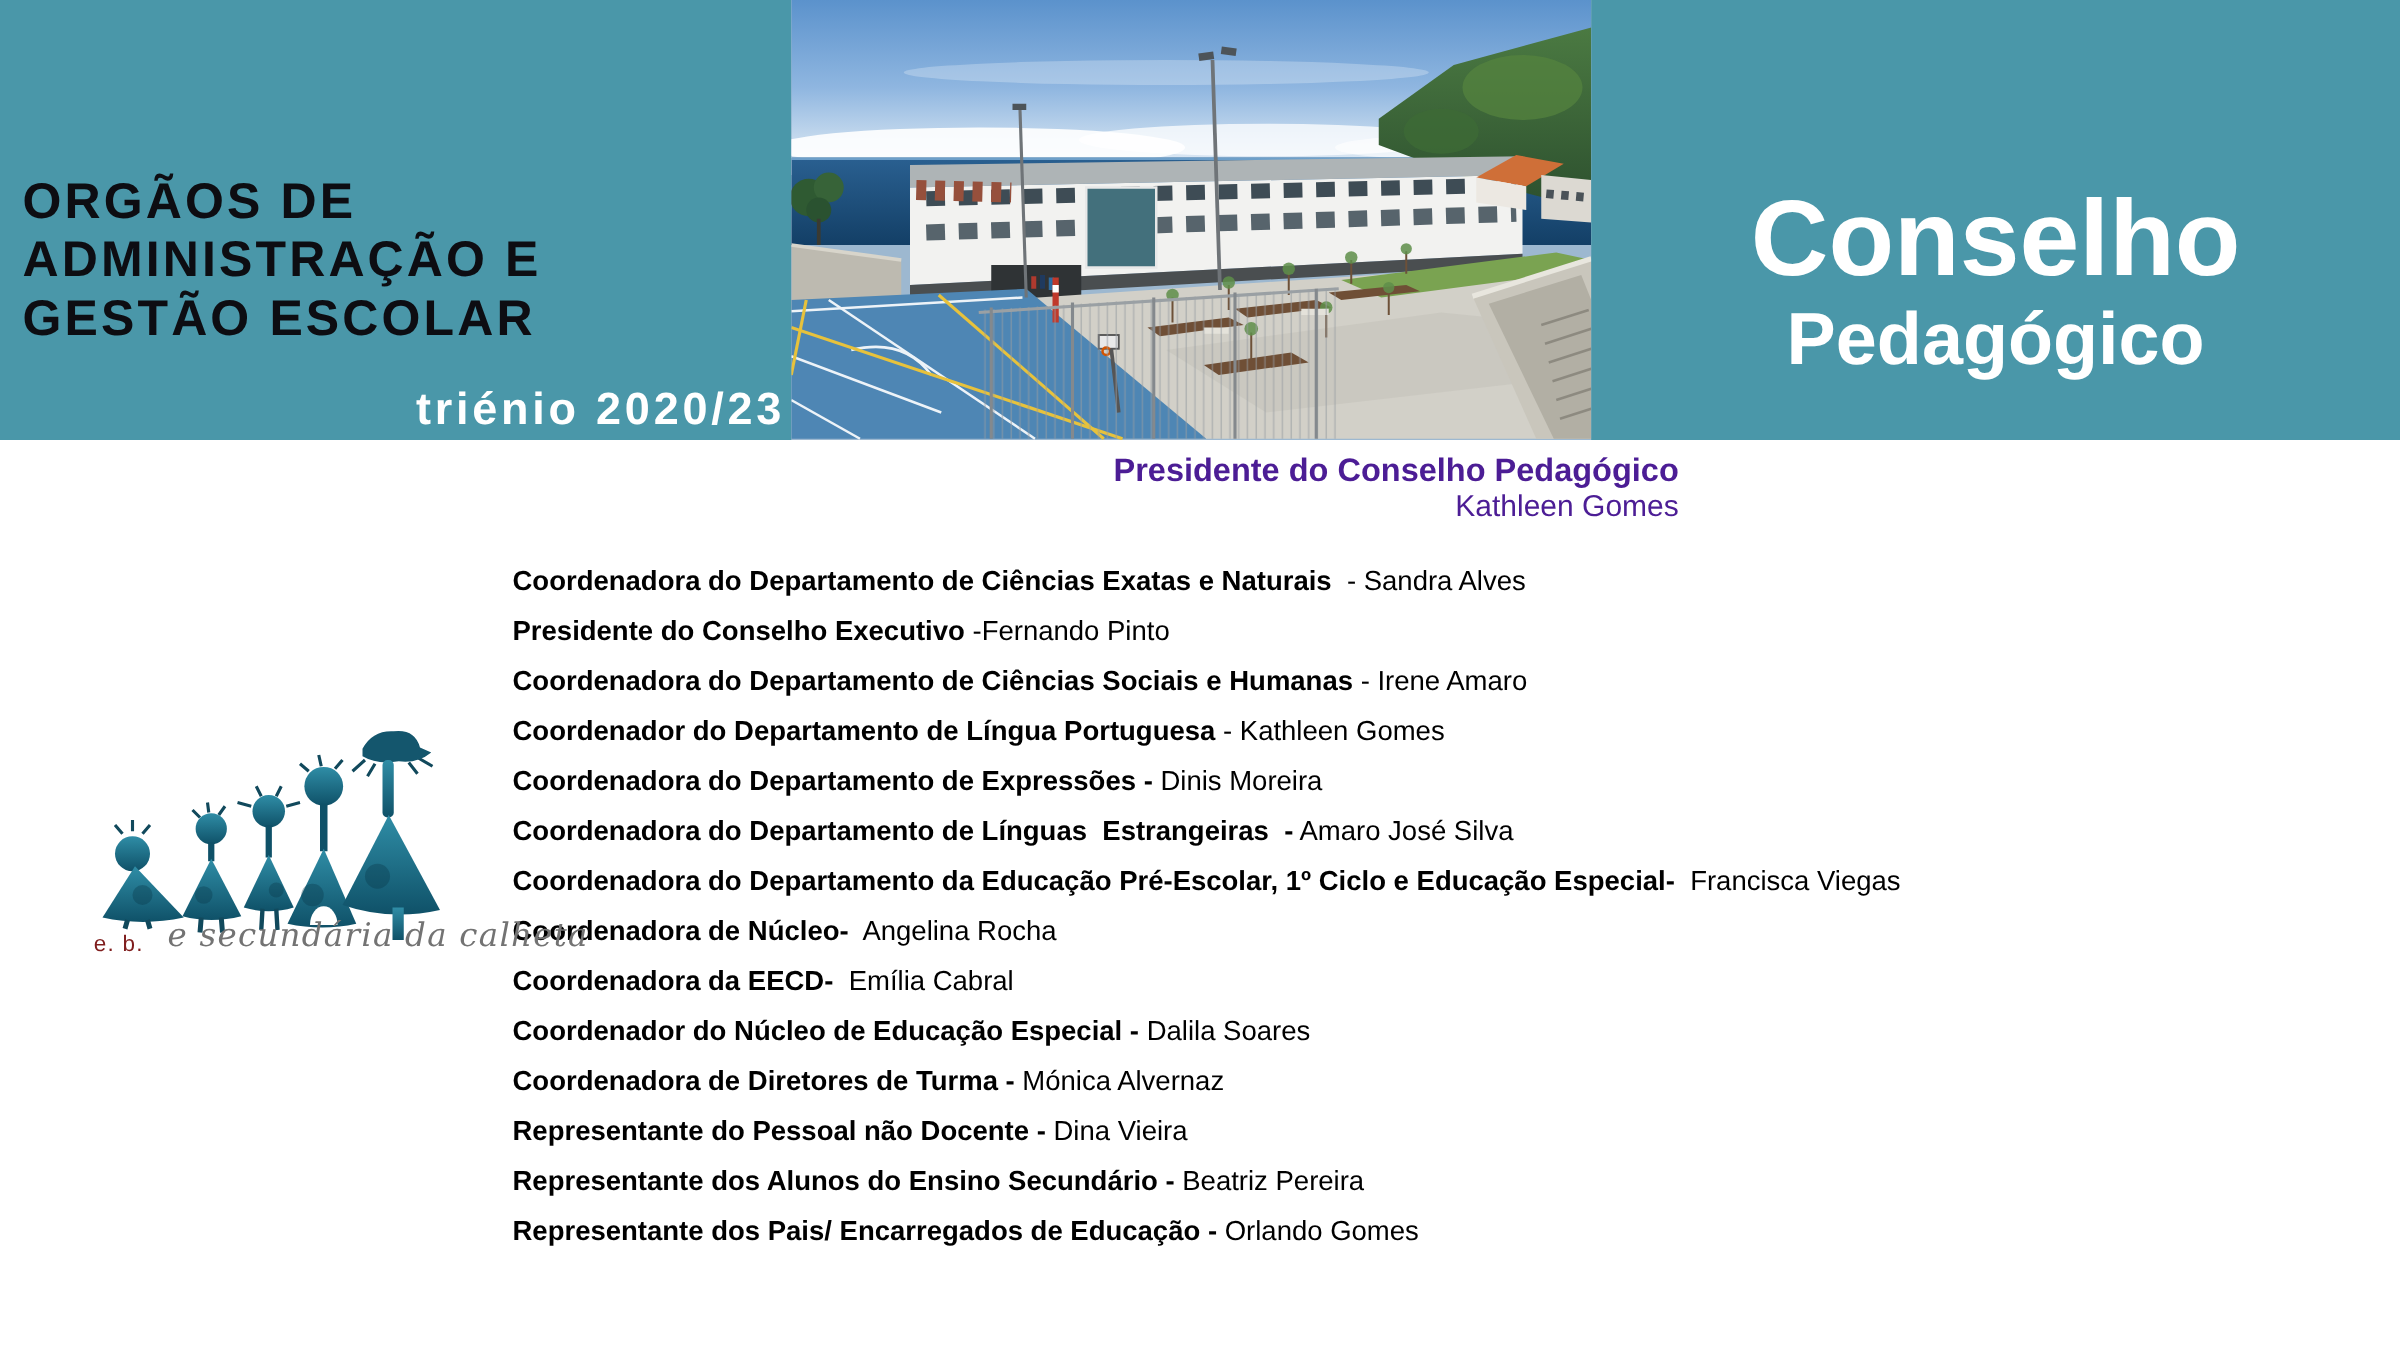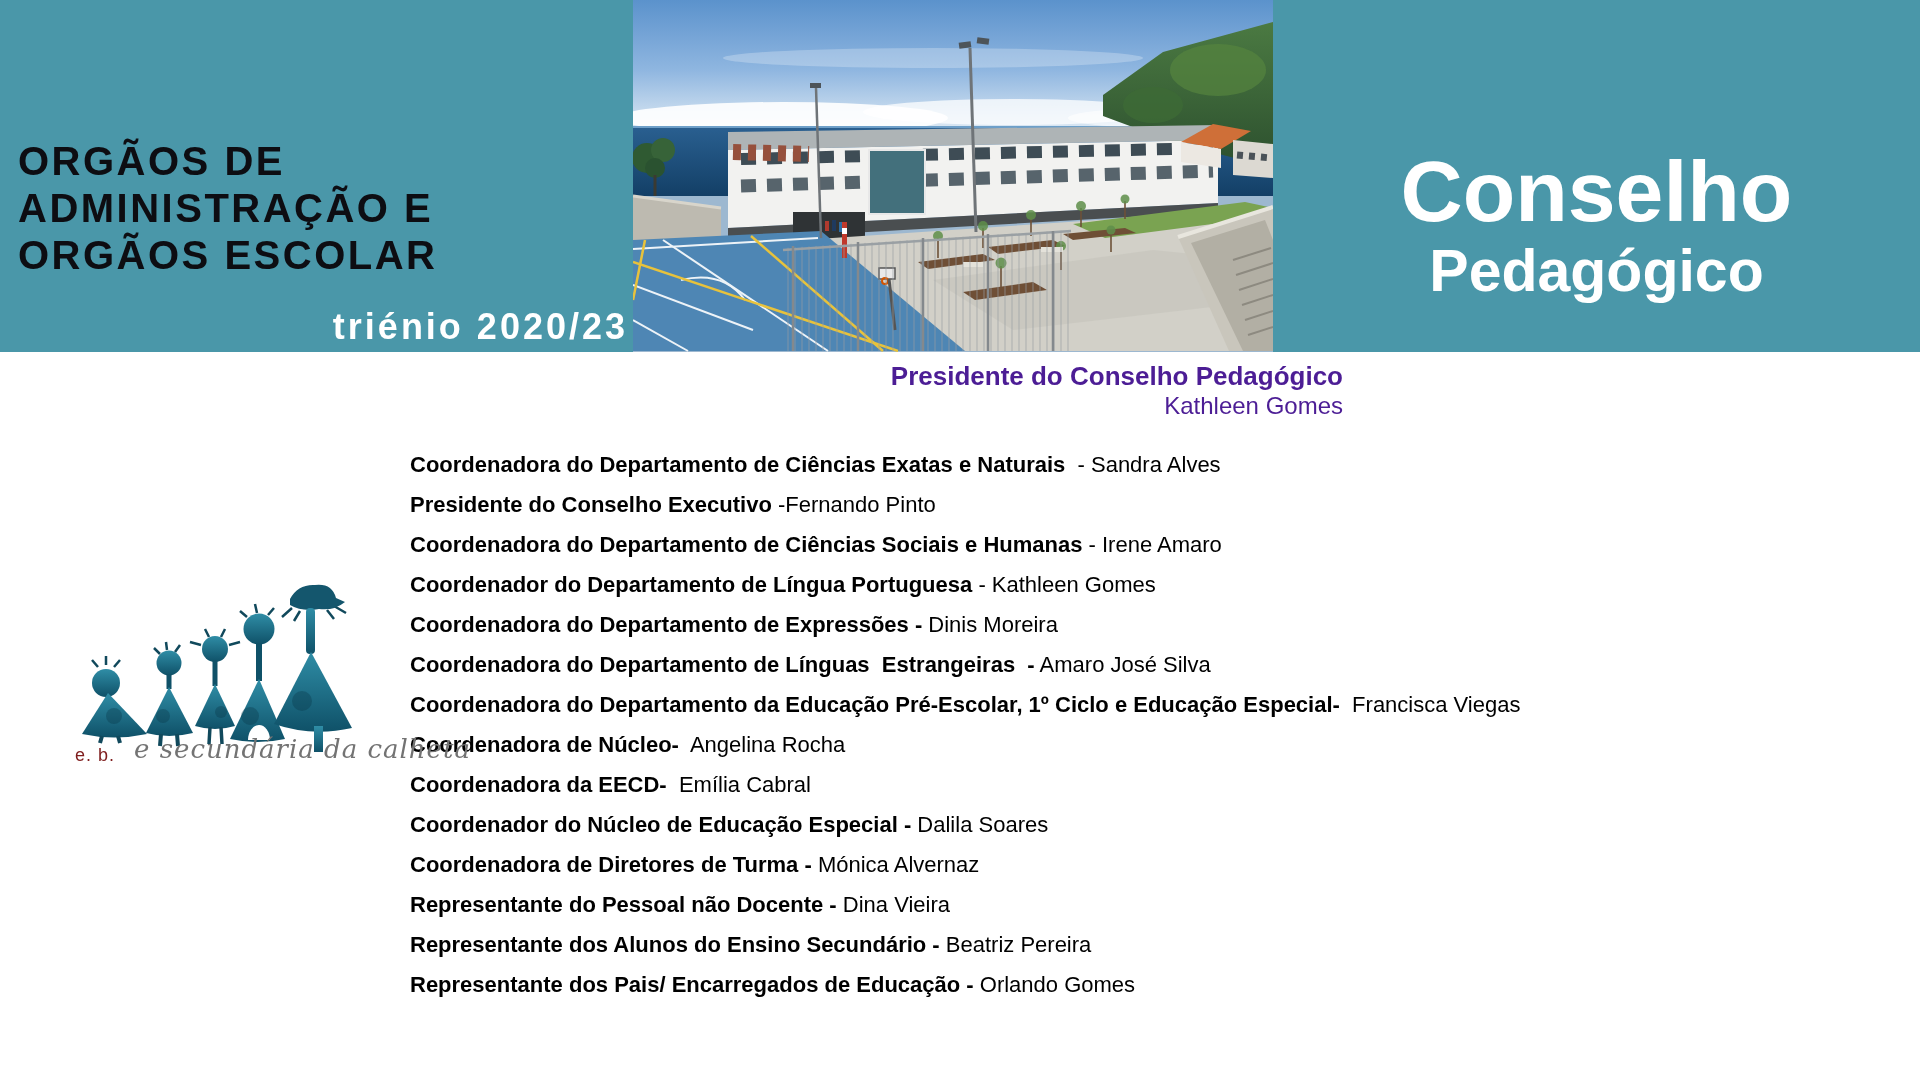--- a/index.html
+++ b/index.html
@@ -68,21 +68,21 @@
 </head>
 <body>
 
 <div class="slide">
 
   <div class="banner"></div>
 
   <div class="main-title">
     <div>ORGÃOS DE</div>
     <div>ADMINISTRAÇÃO E</div>
-    <div>ORGÃOS ESCOLAR</div>
+    <div>GESTÃO ESCOLAR</div>
   </div>
   <div class="triennium">triénio 2020/23</div>
 
   <div class="photo-wrap">
     <svg width="640" height="352" viewBox="0 0 640 352">
       <defs>
         <linearGradient id="sky" x1="0" y1="0" x2="0" y2="1">
           <stop offset="0" stop-color="#5b92cc"></stop>
           <stop offset="0.5" stop-color="#8fb6e0"></stop>
           <stop offset="0.85" stop-color="#cfe0f0"></stop>

